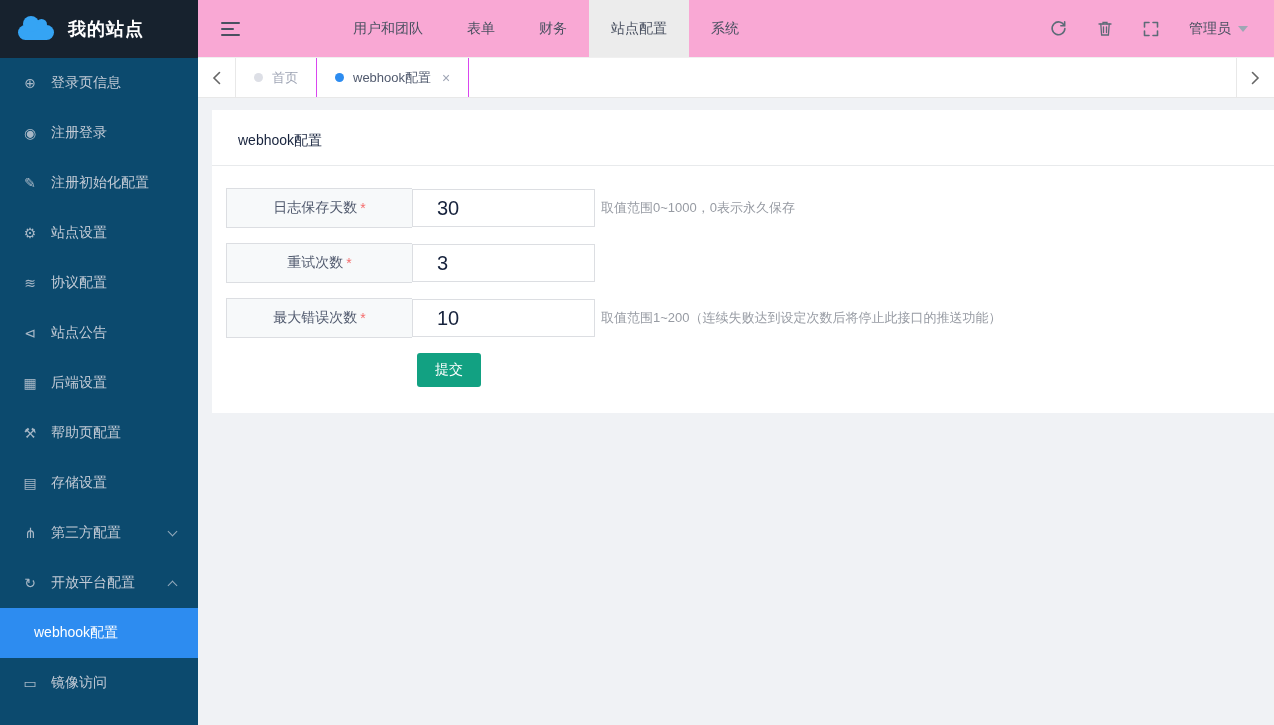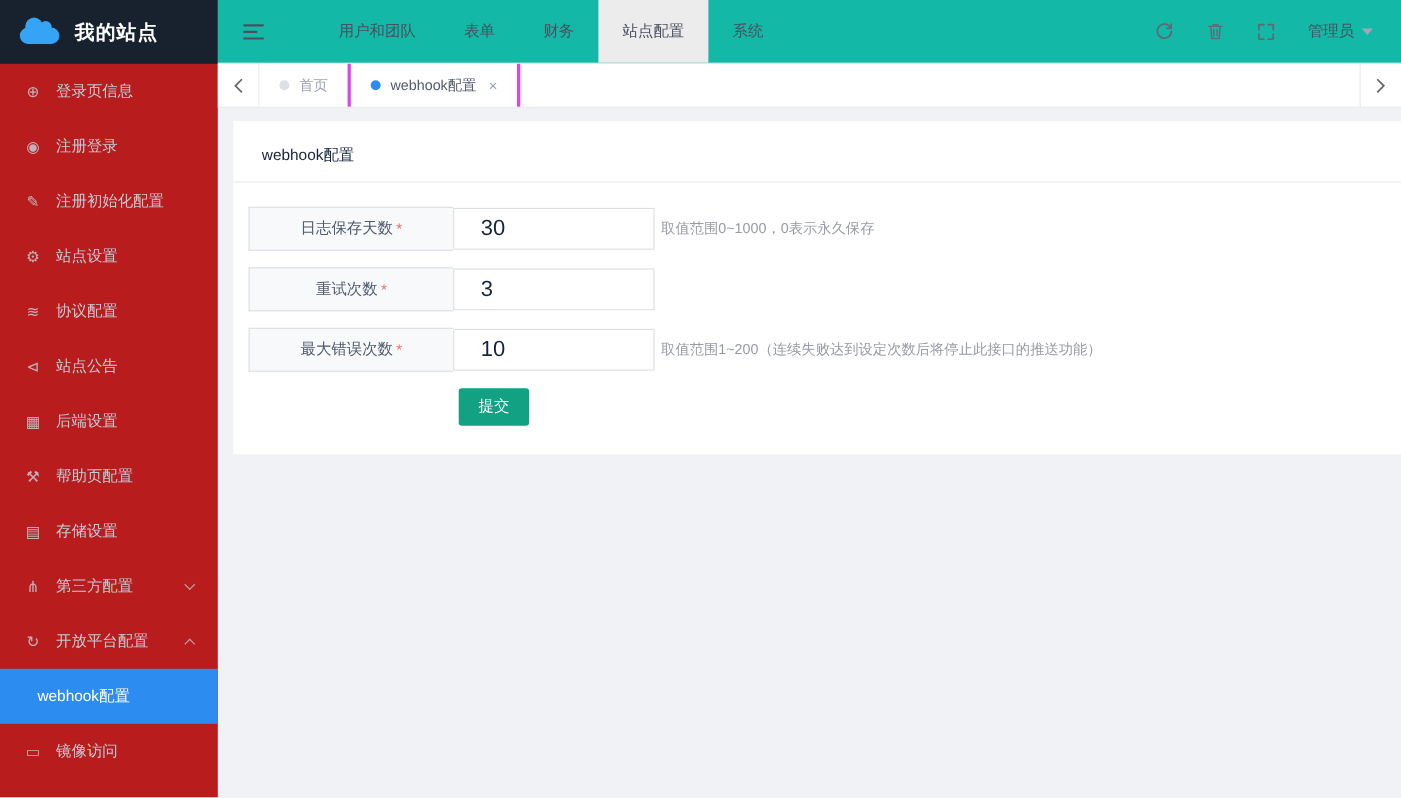--- a/index.html
+++ b/index.html
@@ -5,55 +5,55 @@
   * { box-sizing: border-box; }
   html,body { margin:0; padding:0; }
   body {
     width:1274px; height:725px; overflow:hidden;
     font-family:"Liberation Sans","DejaVu Sans",sans-serif;
     background:#f0f2f5; color:#515a6e;
   }
   .app { display:flex; width:100%; height:100%; }
 
   
-  .sidebar { width:198px; min-width:198px; height:725px; background:#b91c1c; display:flex; flex-direction:column; }
+  .sidebar { width:198px; min-width:198px; height:725px; background:#0c4a6e; display:flex; flex-direction:column; }
   .logo { height:58px; background:#17222e; display:flex; align-items:center; padding-left:18px; gap:14px; }
   .cloud { width:36px; height:15px; background:#35a4f4; border-radius:15px; position:relative; margin-top:6px; }
   .cloud::before { content:''; position:absolute; width:16px; height:16px; background:#35a4f4; border-radius:50%; top:-9px; left:5px; }
   .cloud::after { content:''; position:absolute; width:11px; height:11px; background:#35a4f4; border-radius:50%; top:-6px; left:18px; }
   .logo-title { color:#ffffff; font-size:18px; font-weight:bold; letter-spacing:1px; }
   .sb-menu { flex:1; overflow:hidden; }
   .sb-item { height:50px; display:flex; align-items:center; padding-left:22px; gap:13px; font-size:14px; color:#c3cbd6; cursor:pointer; }
   .sb-item .sb-icon { width:16px; text-align:center; font-size:14px; opacity:.85; }
   .sb-item.active { background:#2d8cf0; color:#ffffff; }
   .sb-item.sub { padding-left:34px; }
   .chev { width:7px; height:7px; border-right:1.5px solid currentColor; border-bottom:1.5px solid currentColor; margin-left:auto; margin-right:22px; opacity:.75; }
   .chev.down { transform:rotate(45deg); margin-top:-4px; }
   .chev.up { transform:rotate(-135deg); margin-top:4px; }
 
   
   .main { flex:1; display:flex; flex-direction:column; min-width:0; }
 
   
-  .header { height:58px; background:#14b8a6; display:flex; align-items:stretch; border-bottom:1px solid #f0f0f0; }
+  .header { height:58px; background:#f9a8d4; display:flex; align-items:stretch; border-bottom:1px solid #f0f0f0;gap:45px; }
   .burger-btn { width:64px; display:flex; align-items:center; justify-content:center; cursor:pointer; color:#495060; }
   .nav-items { display:flex; margin-left:24px; }
   .nav-item { padding:0 22px; display:flex; align-items:center; font-size:14px; color:#495060; cursor:pointer; }
   .nav-item.active { background:#ececec; }
   .header-tools { margin-left:auto; display:flex; align-items:center; gap:30px; padding-right:26px; color:#5c6b77; }
   .tool-btn { display:flex; align-items:center; cursor:pointer; color:#5c6b77; }
   .admin { display:flex; align-items:center; gap:7px; font-size:14px; cursor:pointer; color:#495060; }
   .caret-down { width:0; height:0; border-left:5px solid transparent; border-right:5px solid transparent; border-top:6px solid #9ea7b4; }
 
   
   .tabbar { height:40px; background:#ffffff; border-bottom:1px solid #e8e8e8; display:flex; align-items:stretch; }
   .tab-scroll { width:38px; display:flex; align-items:center; justify-content:center; color:#666; cursor:pointer; }
   .tab-scroll.left { border-right:1px solid #e8e8e8; }
   .tab-scroll.right { margin-left:auto; border-left:1px solid #e8e8e8; }
-  .tab { display:flex; align-items:center; gap:9px; padding:0 18px; border-right:3px solid #d946ef; font-size:13px; color:#9ea4b4; cursor:pointer; background:#fff; }
+  .tab { display:flex; align-items:center; gap:9px; padding:0 18px; border-right:1px solid #d946ef; font-size:13px; color:#9ea4b4; cursor:pointer; background:#fff; }
   .tab.active { color:#515a6e; }
   .tab-dot { width:9px; height:9px; border-radius:50%; background:#dddfe6; }
   .tab.active .tab-dot { background:#2d8cf0; }
   .tab-close { font-size:14px; color:#9ea4b4; margin-left:2px; cursor:pointer; line-height:1; }
 
   
   .content { flex:1; padding:12px 0 0 14px; overflow:hidden; }
   .card { background:#ffffff; width:100%; padding-bottom:26px; }
   .card-title { padding:22px 26px 15px 26px; font-size:14px; color:#17233d; }
   .card-divider { height:1px; background:#e8eaec; margin:0; }

